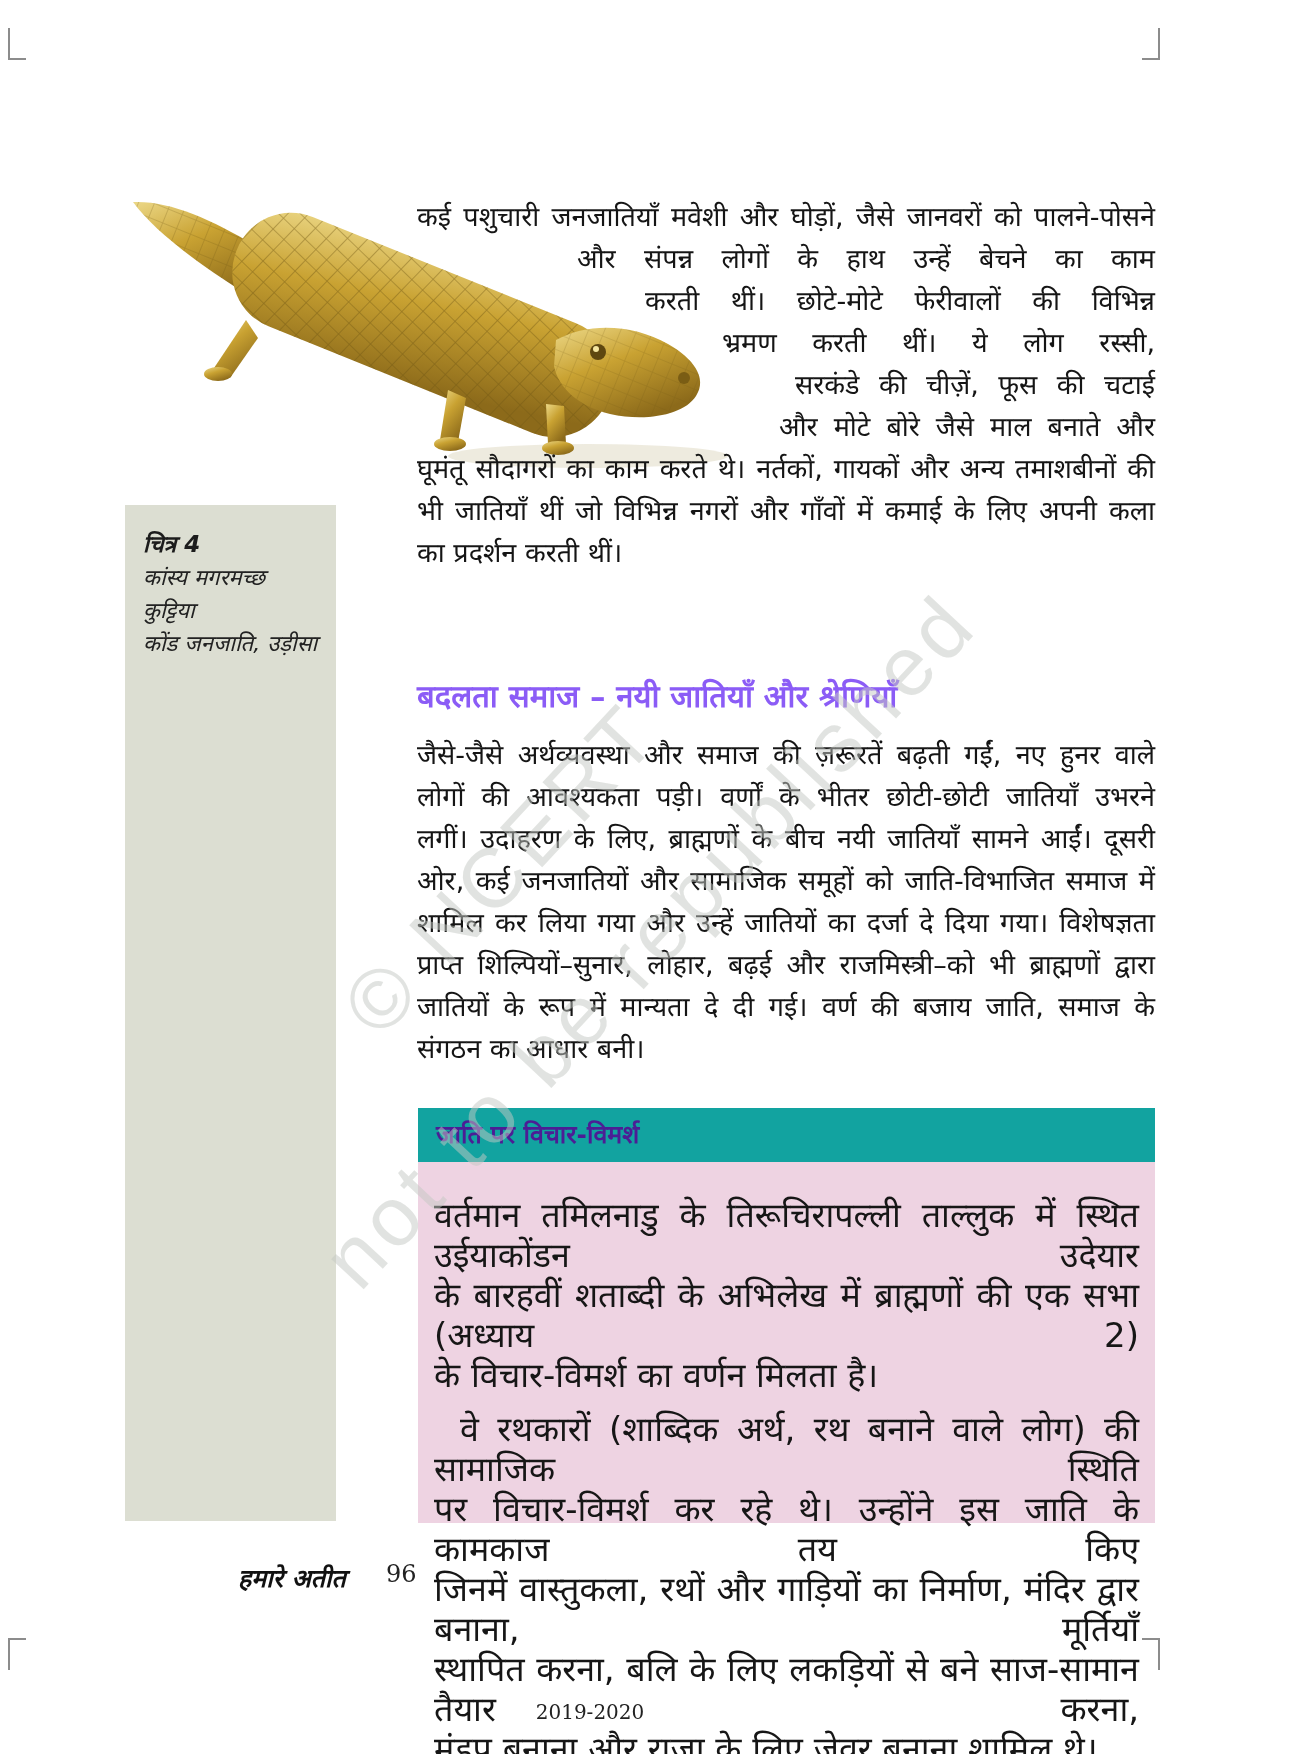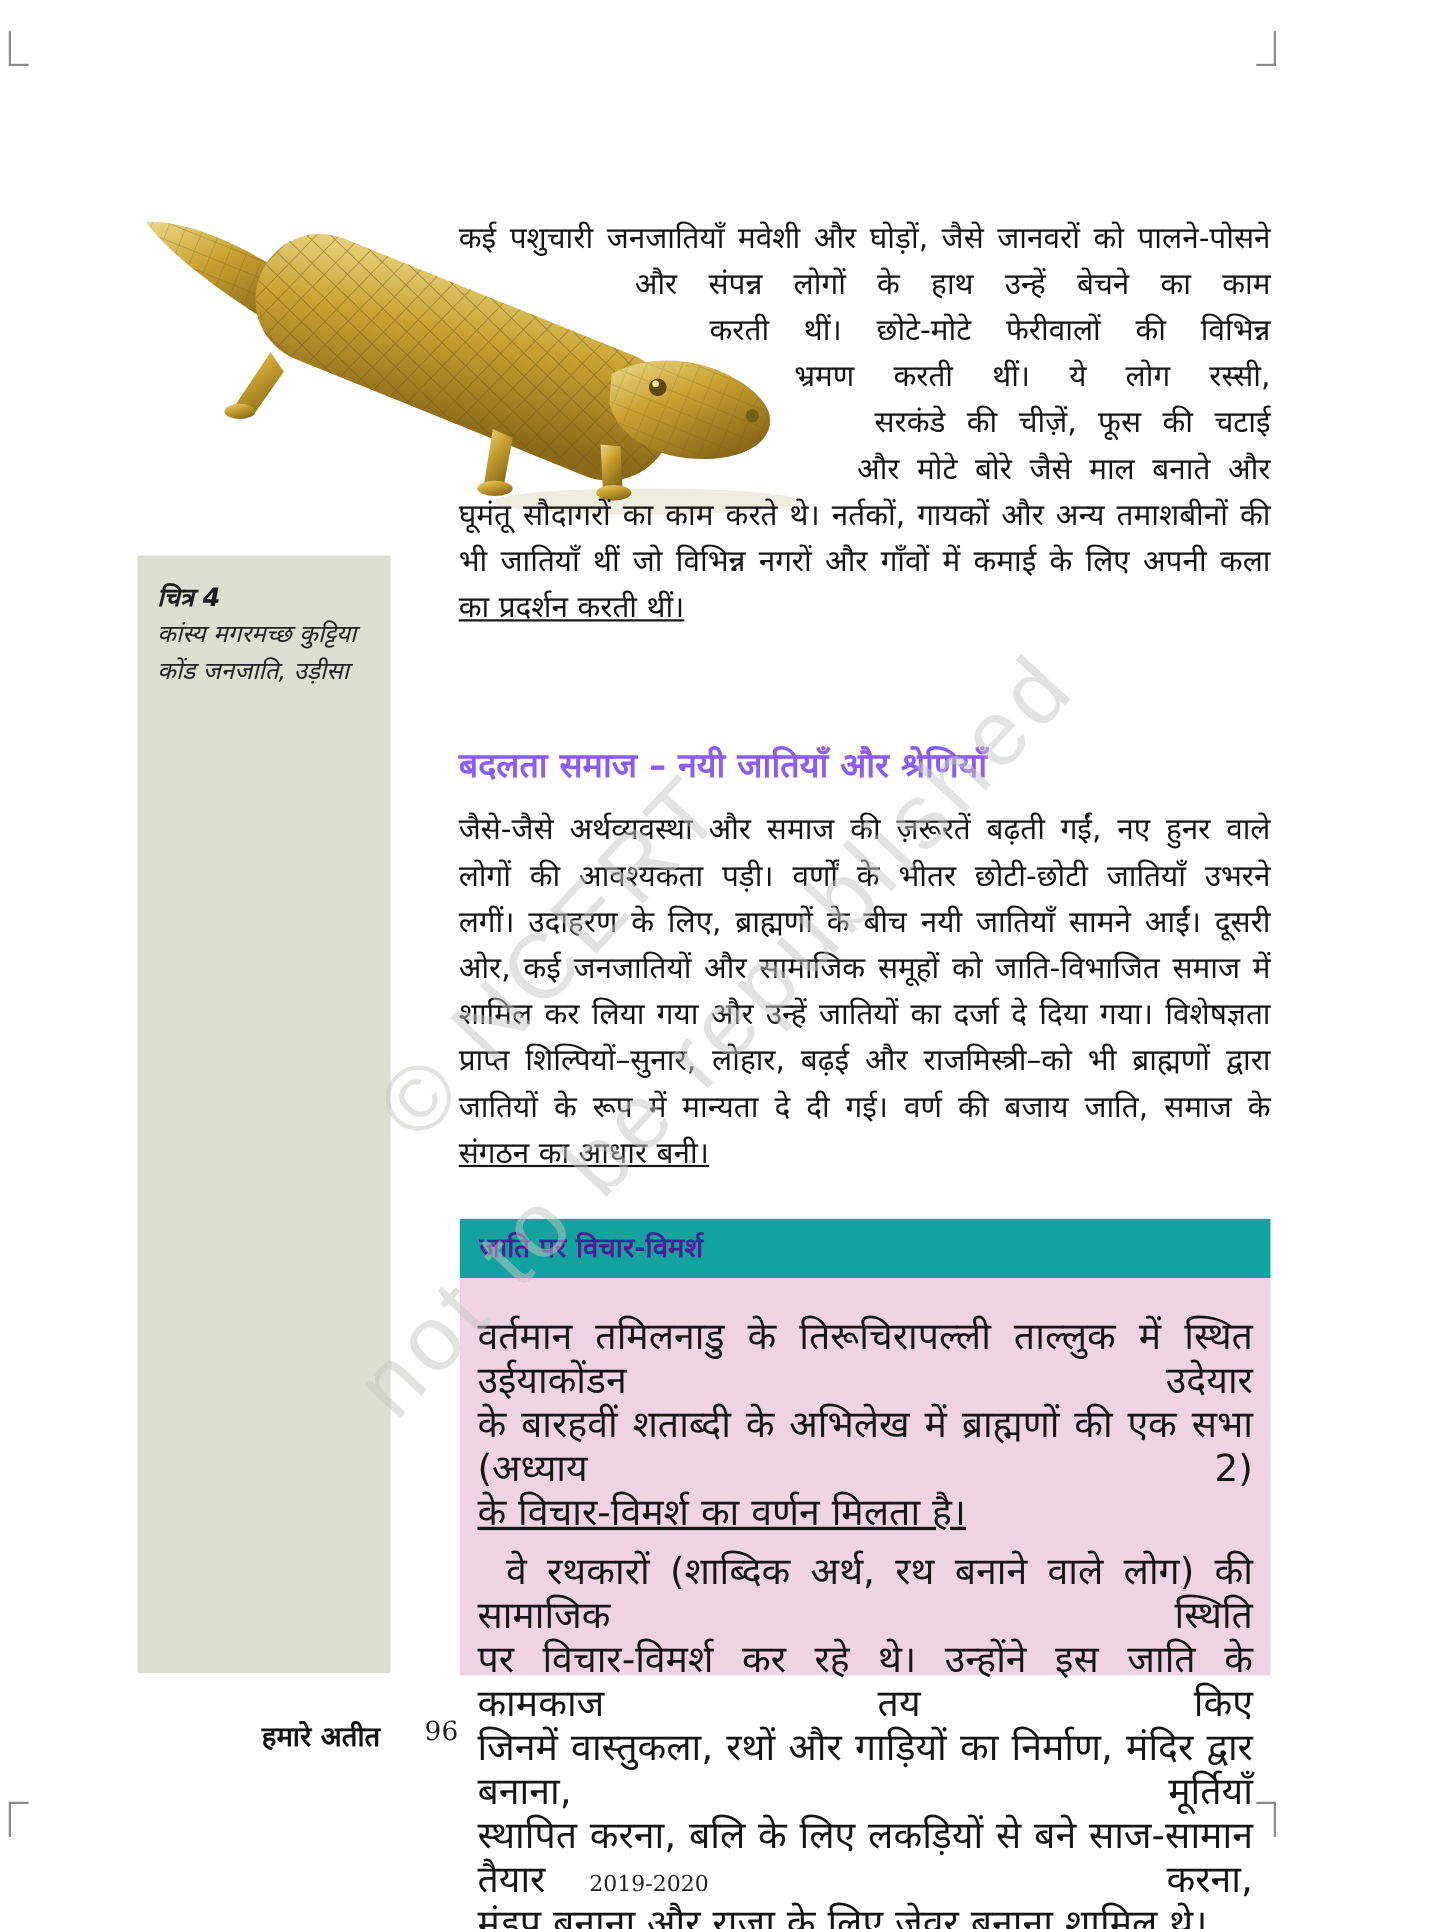--- a/index.html
+++ b/index.html
@@ -17,30 +17,30 @@
   .wm {
     position:absolute; z-index:3; pointer-events:none;
     font-family:"Liberation Sans", sans-serif; color:#c5c9c4; opacity:0.5;
     font-size:84px; letter-spacing:6px; white-space:nowrap; font-weight:400;
   }
   .wm1 { left:280px; top:790px; width:500px; transform:rotate(-47deg); }
   .wm2 { left:180px; top:860px; width:1000px; transform:rotate(-47deg); }
   
   .croc { position:absolute; left:118px; top:172px; width:620px; height:315px; z-index:2; }
   .sidebar {
-    position:absolute; left:125px; top:505px; width:230px; height:1016px;
+    position:absolute; left:125px; top:505px; width:211px; height:1016px;
     background:#dcded2; z-index:2; box-sizing:border-box; padding:22px 14px 0 18px;
   }
   .cap-label { font-style:italic; font-weight:bold; font-size:23px; line-height:34px; color:#1c1c1c; }
   .cap-line  { font-style:italic; font-size:22px; line-height:33px; color:#222222; }
   
   .col { position:absolute; left:417px; width:738px; z-index:2; }
   .bodytext { font-size:27px; line-height:42px; color:#151515; }
   .j    { text-align:justify; text-align-last:justify; }
-  .last { text-align:left;    text-align-last:left;text-decoration:underline; }
+  .last { text-align:left;    text-align-last:left; }
   .intro   { top:196px; }
   .sectionp{ top:734px; }
   .heading {
     position:absolute; left:417px; top:676px; width:738px; z-index:2;
     font-size:31px; font-weight:bold; color:#8b5cf6; line-height:40px;
   }
   
   .box-title-bar {
     position:absolute; left:418px; top:1108px; width:737px; height:54px;
     background:#12a3a0; z-index:2;
@@ -49,21 +49,21 @@
     font-size:25px; font-weight:bold; color:#4c1d95; line-height:54px; padding-left:18px;
   }
   .box-body {
     position:absolute; left:418px; top:1162px; width:737px; height:361px;
     background:#eed3e2; z-index:2; box-sizing:border-box; padding:33px 16px 0 16px;
   }
   .boxtext { font-size:34px; line-height:40px; color:#161616; }
   .box-para2 { margin-top:14px; }
   .indent1 { text-indent:26px; }
   
-  .footer-book { position:absolute; left:238px; top:1560px; font-size:25px; font-weight:bold; color:#111; z-index:2; }
+  .footer-book { position:absolute; left:238px; top:1560px; font-size:25px; font-weight:bold; color:#111; z-index:2;font-style:italic; }
   .footer-page { position:absolute; left:386px; top:1560px; font-size:24px; font-family:"DejaVu Serif", serif; color:#222; z-index:2; }
   .footer-year { position:absolute; left:495px; top:1700px; width:190px; text-align:center; font-size:20px; font-family:"DejaVu Serif", serif; color:#222; z-index:2; }
 </style>
 </head>
 <body>
 
 <div class="page">
 
   <div class="cropmark cm-tl"></div>
   <div class="cropmark cm-tr"></div>

